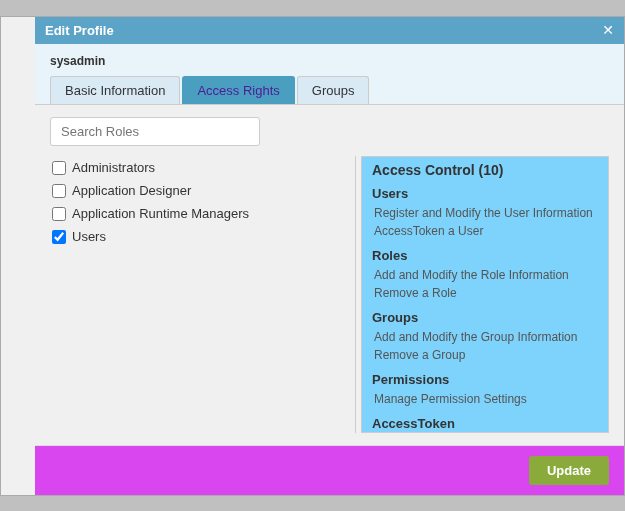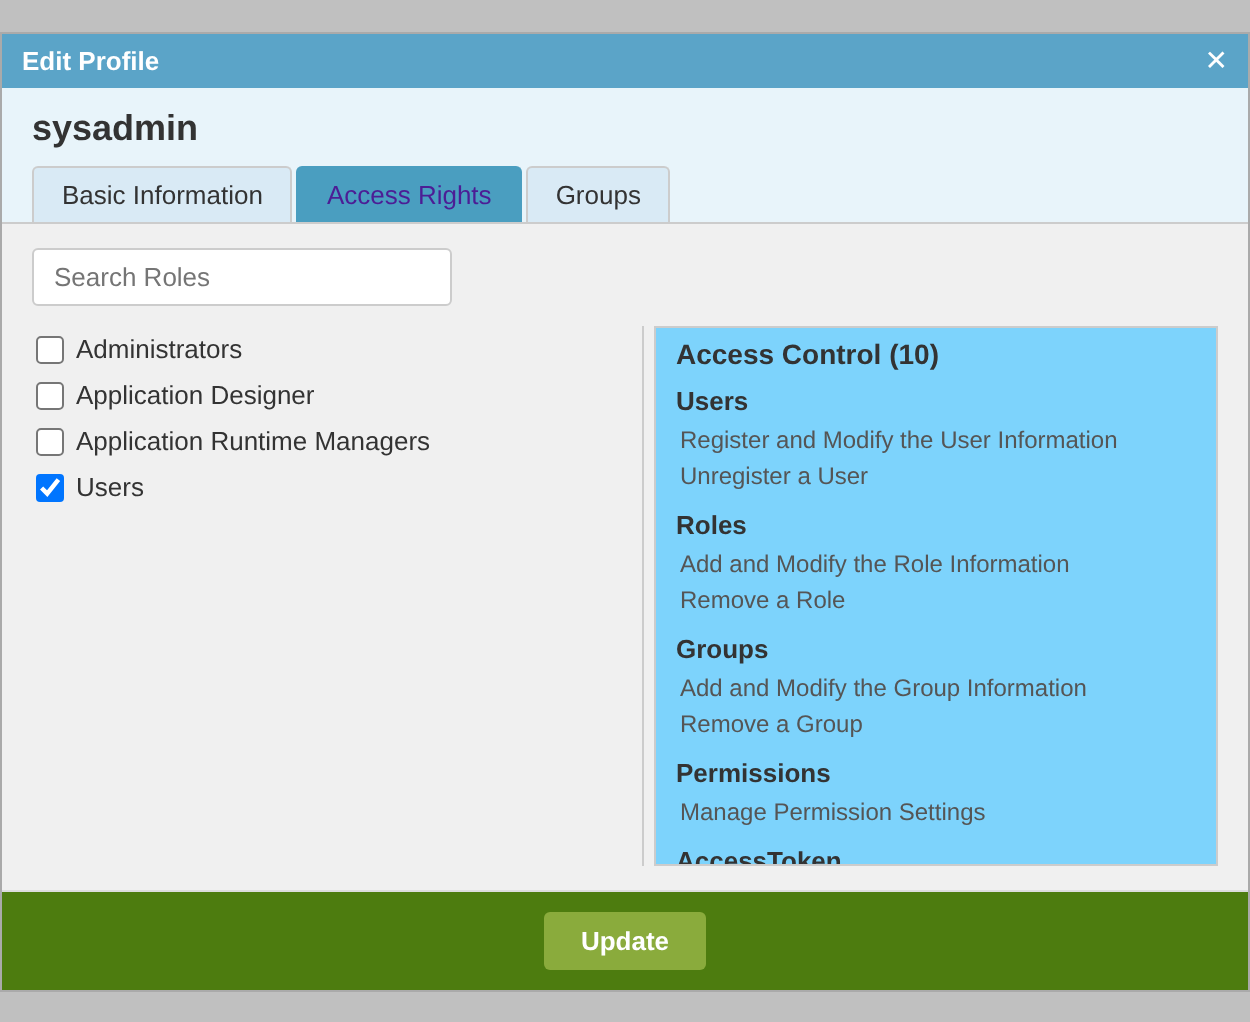--- a/index.html
+++ b/index.html
@@ -15,20 +15,21 @@
     }
 
     .dialog {
       width: 625px;
       height: 480px;
       background: #f0f0f0;
       border: 1px solid #aaa;
       display: flex;
       flex-direction: column;
       position: relative;
+      padding-left: 34px;
     }
 
     .title-bar {
       background: #5ba4c8;
       color: white;
       padding: 6px 10px;
       font-size: 13px;
       font-weight: bold;
       display: flex;
       justify-content: space-between;
@@ -46,21 +47,21 @@
     }
 
     .dialog-header {
       background: #e8f4fa;
       padding: 10px 15px 0 15px;
       flex-shrink: 0;
       border-bottom: 1px solid #ccc;
     }
 
     .dialog-username {
-      font-size: 18px;
+      font-size: 12px;
       font-weight: bold;
       color: #333;
       margin-bottom: 8px;
     }
 
     .tabs {
       display: flex;
       gap: 2px;
     }
 
@@ -165,22 +166,22 @@
     .access-item {
       font-size: 12px;
       color: #555;
       padding: 2px 0;
       padding-left: 2px;
     }
 
     .dialog-footer {
       padding: 10px 15px;
       display: flex;
-      justify-content: center;
-      background: #4d7c0f;
+      justify-content: flex-end;
+      background: #d946ef;
       border-top: 1px solid #ddd;
       flex-shrink: 0;
     }
 
     .update-btn {
       background: #8aab3c;
       color: white;
       border: none;
       padding: 7px 18px;
       font-size: 13px;
@@ -230,21 +231,21 @@
         </div>
       </div>
 
       <div class="divider-v"></div>
 
       <div class="access-panel">
         <div class="access-panel-title">Access Control  (10)</div>
 
         <div class="access-section-title">Users</div>
         <div class="access-item">Register and Modify the User Information</div>
-        <div class="access-item">Unregister a User</div>
+        <div class="access-item">AccessToken a User</div>
 
         <div class="access-section-title">Roles</div>
         <div class="access-item">Add and Modify the Role Information</div>
         <div class="access-item">Remove a Role</div>
 
         <div class="access-section-title">Groups</div>
         <div class="access-item">Add and Modify the Group Information</div>
         <div class="access-item">Remove a Group</div>
 
         <div class="access-section-title">Permissions</div>

